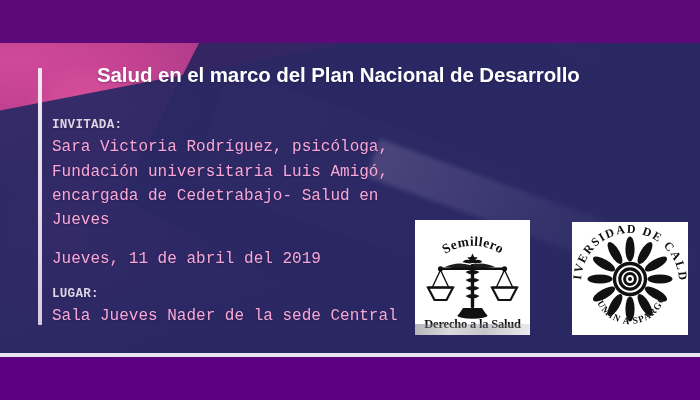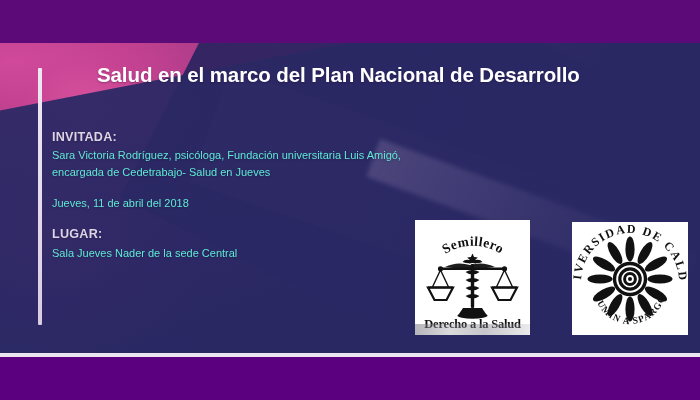--- a/index.html
+++ b/index.html
@@ -191,23 +191,24 @@
     font-weight: bold;
     letter-spacing: -0.1px;
     line-height: 1.25;
     white-space: nowrap;
     text-shadow: 0 1px 2px rgba(30,10,50,0.35);
   }
 
   .body-block {
     position: absolute;
     left: 52px;
-    top: 128px;
+    top: 116px;
     width: 390px;
     z-index: 5;
+    font-family: Liberation Mono, monospace;
   }
 
   .group {
     margin: 0 0 14px 0;
   }
   .group:last-child {
     margin-bottom: 8px;
   }
 
   .label {
@@ -216,22 +217,22 @@
     font-size: 12.6px;
     font-weight: bold;
     letter-spacing: 0.25px;
     line-height: 1.45;
     margin-bottom: 1px;
     text-shadow: 0 1px 2px rgba(30,10,50,0.3);
   }
 
   .value {
     display: block;
-    color: #5eead4;
-    font-size: 11px;
+    color: #f9a8d4;
+    font-size: 16px;
     font-weight: normal;
     line-height: 1.52;
     text-shadow: 0 1px 2px rgba(30,10,50,0.3);
   }
 
   
   .logo {
     position: absolute;
     z-index: 5;
     background: #ffffff;
@@ -293,21 +294,21 @@
 
   <div class="body-block">
 
     <div class="group">
       <span class="label">INVITADA:</span>
       <span class="value">Sara Victoria Rodríguez, psicóloga, Fundación universitaria Luis Amigó,</span>
       <span class="value">encargada de Cedetrabajo- Salud en Jueves</span>
     </div>
 
     <div class="group">
-      <span class="value">Jueves, 11 de abril del 2018</span>
+      <span class="value">Jueves, 11 de abril del 2019</span>
     </div>
 
     <div class="group">
       <span class="label">LUGAR:</span>
       <span class="value"> Sala Jueves Nader de la sede Central</span>
     </div>
 
   </div>
 
   <div class="logo logo-semillero">

